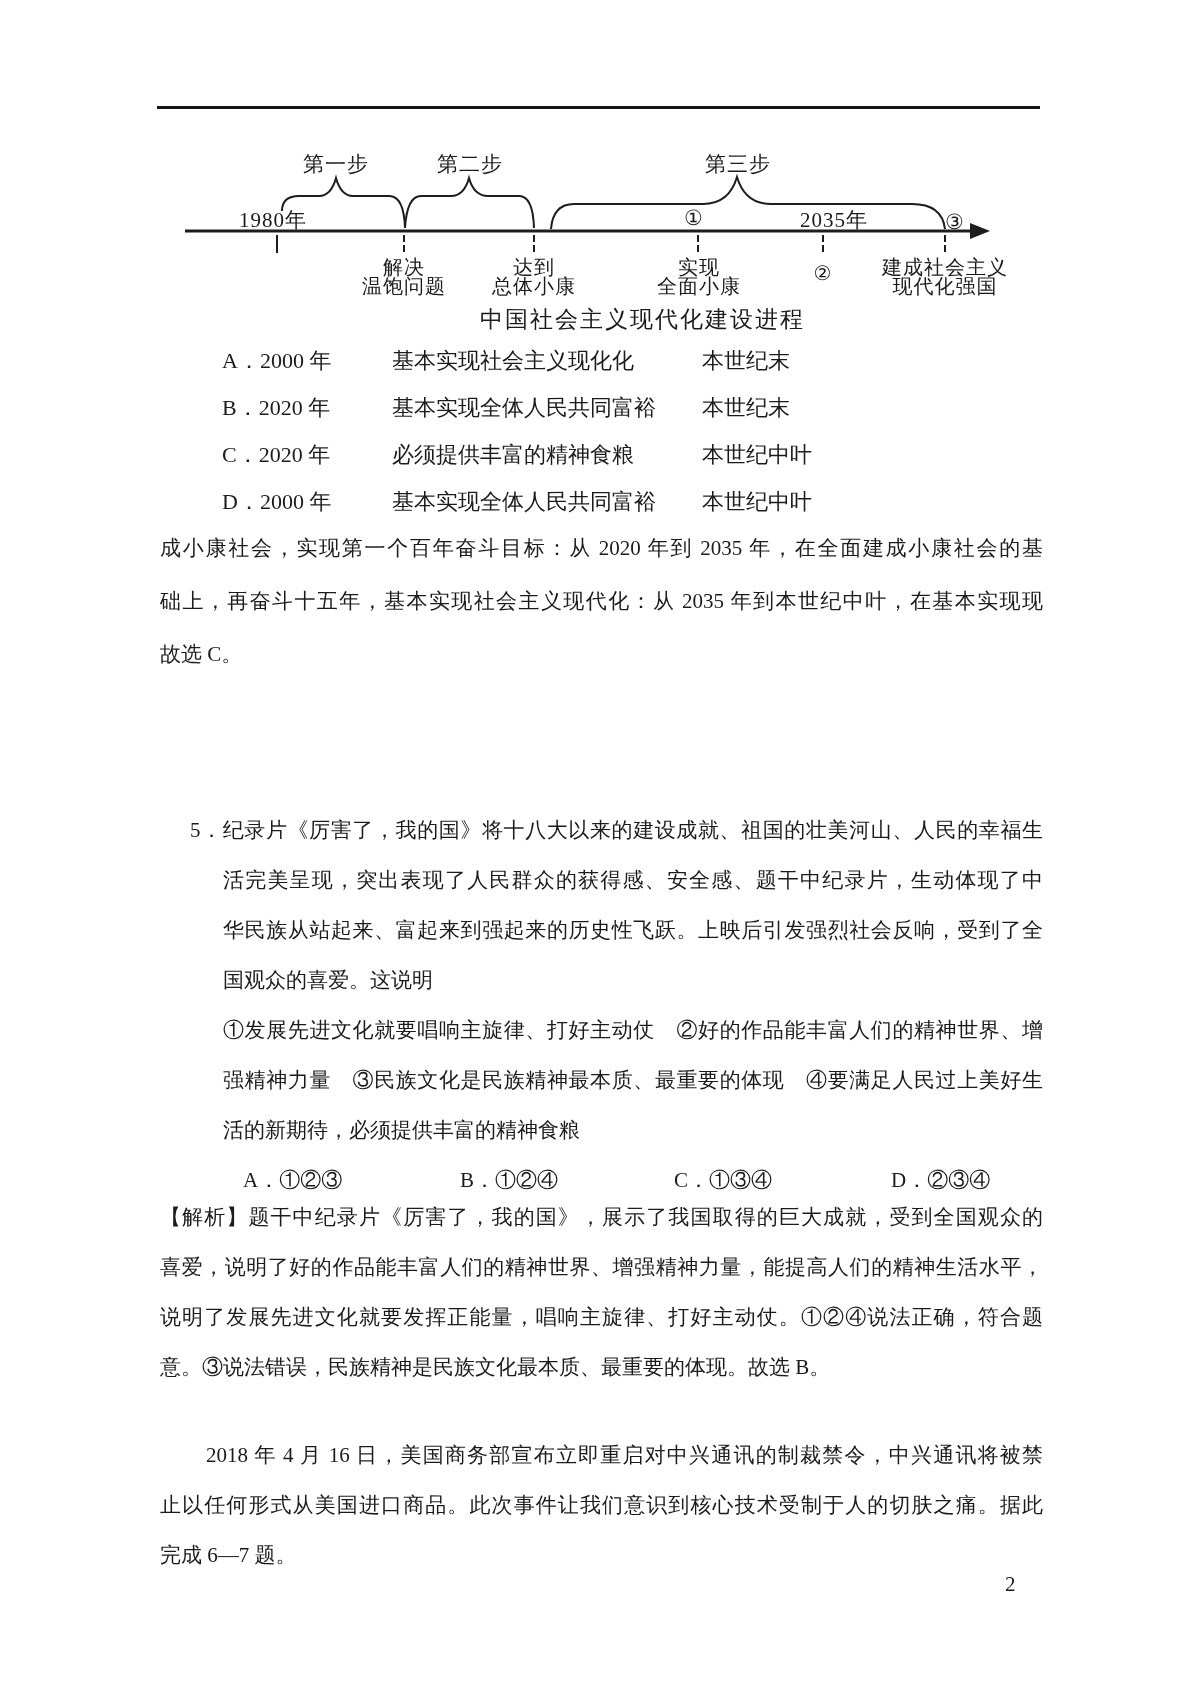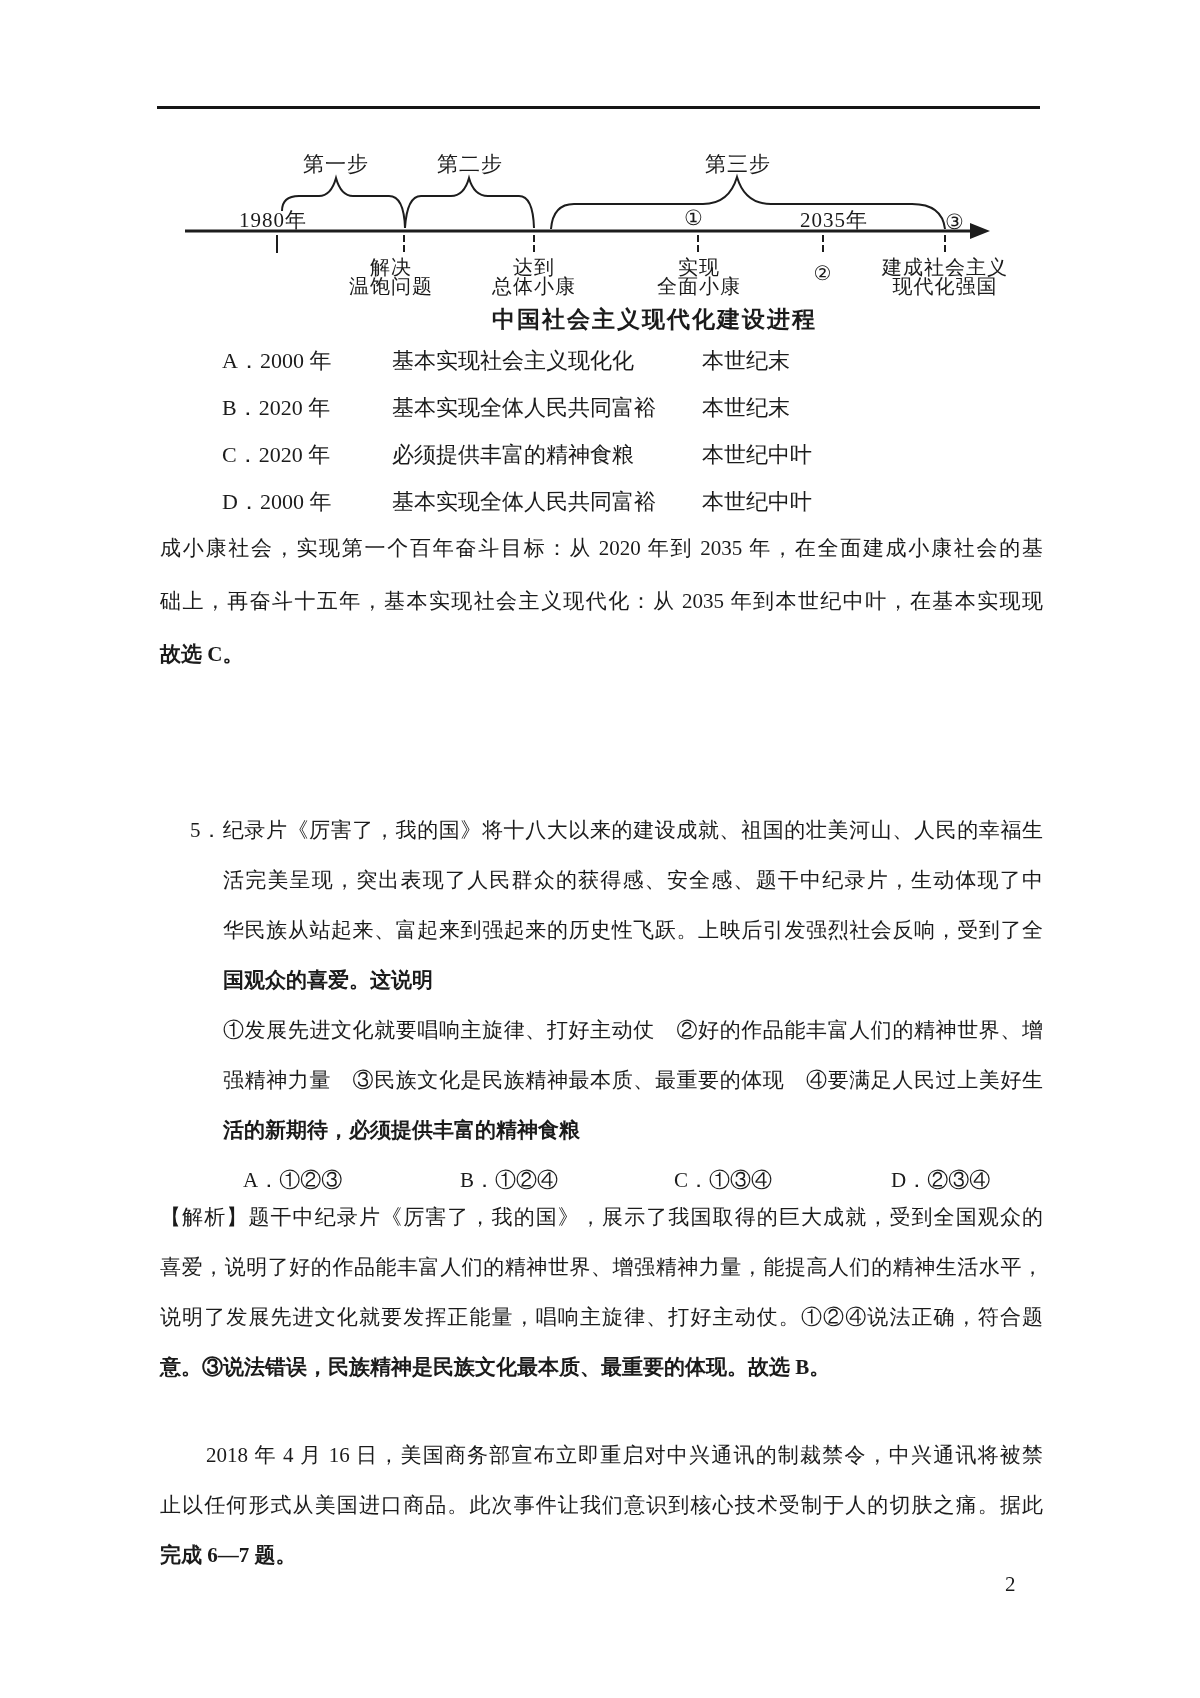--- a/index.html
+++ b/index.html
@@ -14,32 +14,32 @@
   
   .diagram { position:absolute; top:118px; left:0; width:1200px; height:186px; }
   .diagram svg { position:absolute; top:0; left:0; }
   .dlabel { position:absolute; font-size:21px; white-space:nowrap; transform:translateX(-50%); letter-spacing:1px; }
   .step { top:32px; }
   .above { top:88px; }
   .below { top:140px; text-align:center; font-size:20px; line-height:19px; }
   .below div { white-space:nowrap; }
   .circ2 { top:146px; }
 
-  .caption { position:absolute; top:304px; left:492px; font-size:23px; font-weight:bold; letter-spacing:2px; white-space:nowrap; }
+  .caption { position:absolute; top:304px; left:480px; font-size:23px; font-weight:normal; letter-spacing:2px; white-space:nowrap; }
 
   
   .q4opts { position:absolute; top:337px; left:222px; width:880px; font-size:22px; }
   .q4row { display:grid; grid-template-columns:170px 310px auto; height:47px; align-items:center; }
   .q4row span { white-space:nowrap; }
 
   
   .block { position:absolute; left:160px; width:883px; font-size:21px; }
   .line { line-height:50px; white-space:nowrap; text-align:justify; text-align-last:justify; }
   .lh53 .line { line-height:53px; }
-  .end { text-align-last:left;font-weight:bold; }
+  .end { text-align-last:left; }
   .ind48 { padding-left:48px; }
   .ind30 { padding-left:30px; }
   .ind63 { padding-left:63px; }
   .ind46 { text-indent:46px; }
 
   .choices { display:flex; line-height:50px; padding-left:65px; font-size:21px; }
   .choices span { white-space:nowrap; }
   .choices span:nth-child(1){ width:217px;margin-left:18px; }
   .choices span:nth-child(2){ width:214px; }
   .choices span:nth-child(3){ width:217px; }
@@ -72,21 +72,21 @@
 
   <div class="dlabel step" style="left:336px">第一步</div>
   <div class="dlabel step" style="left:470px">第二步</div>
   <div class="dlabel step" style="left:738px">第三步</div>
 
   <div class="dlabel above" style="left:273px">1980年</div>
   <div class="dlabel above" style="left:694px">①</div>
   <div class="dlabel above" style="left:834px">2035年</div>
   <div class="dlabel above" style="left:955px;top:92px">③</div>
 
-  <div class="dlabel below" style="left:391px">
+  <div class="dlabel below" style="left:404px">
     <div>解决</div>
     <div>温饱问题</div>
   </div>
   <div class="dlabel below" style="left:534px">
     <div>达到</div>
     <div>总体小康</div>
   </div>
   <div class="dlabel below" style="left:699px">
     <div>实现</div>
     <div>全面小康</div>

